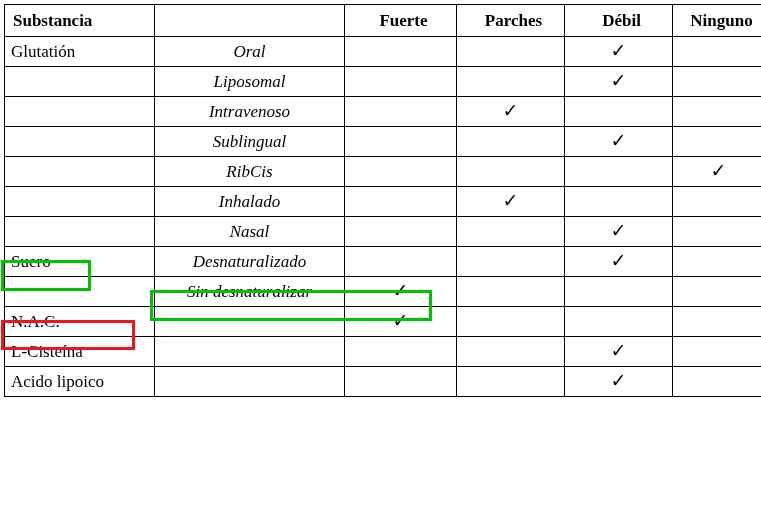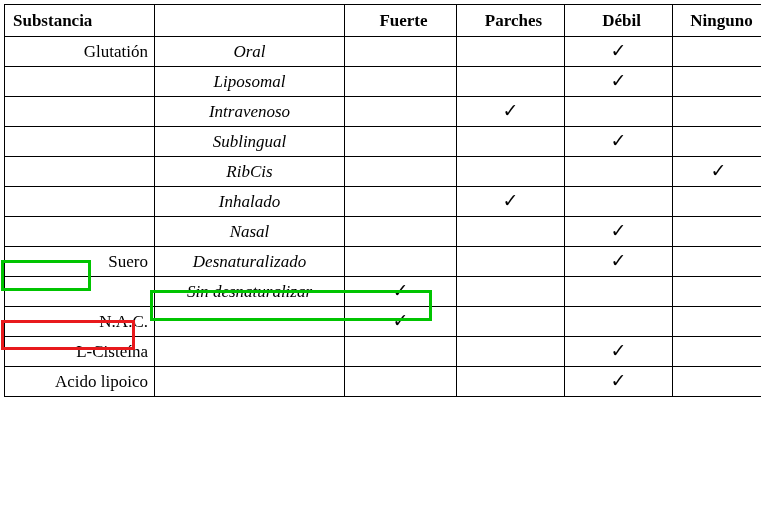--- a/index.html
+++ b/index.html
@@ -47,21 +47,21 @@
     text-align: center;
     height: 32px;
     font-size: 17px;
     padding-left: 12px;
   }
   table.substance-table thead th.head-substancia {
     text-align: left;
     padding-left: 8px;
   }
   td.name-cell {
-    text-align: right;
+    text-align: left;
     padding-left: 8px;
     white-space: nowrap;
   }
   td.form-cell {
     text-align: center;
     padding-left: 8px;
     font-style: italic;
     white-space: nowrap;
   }
   td.mark-cell {

